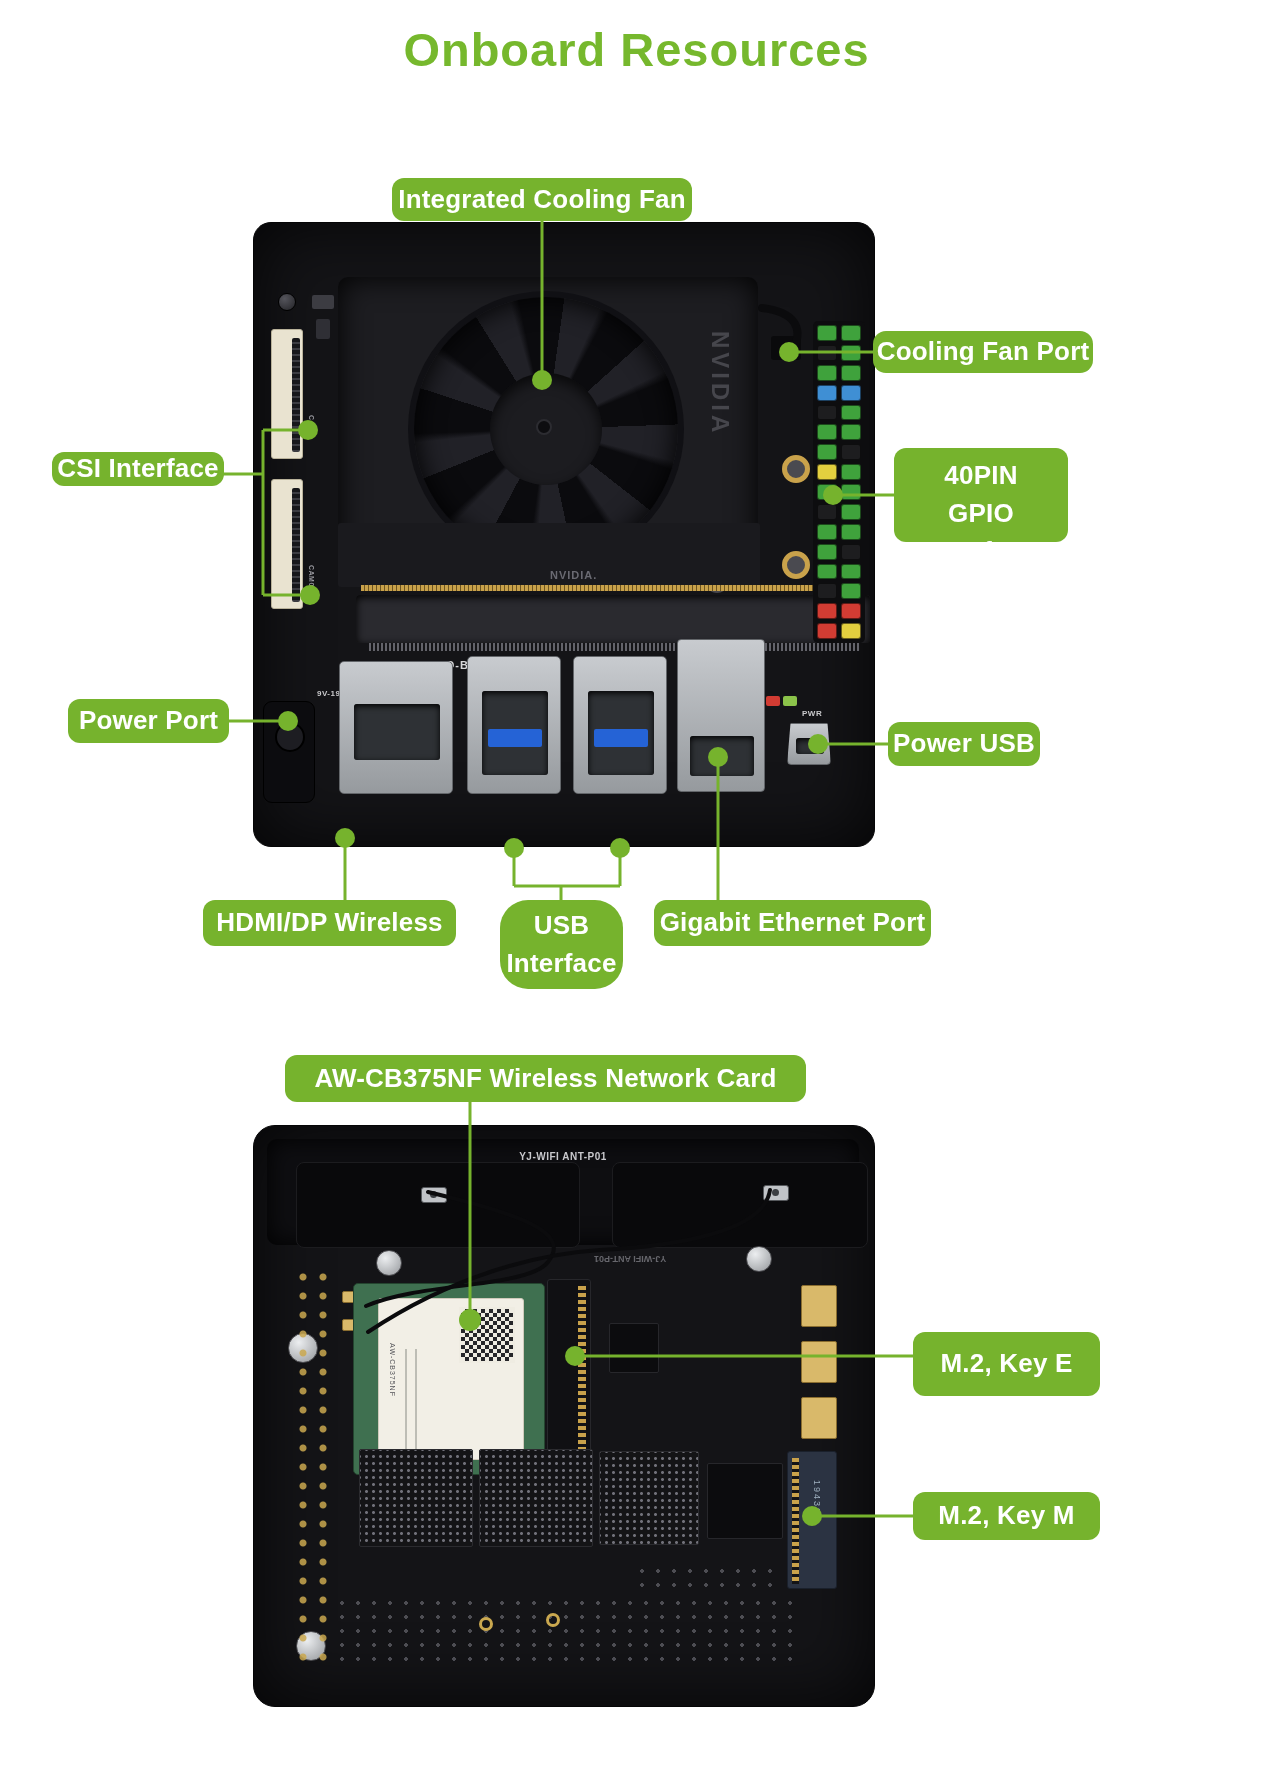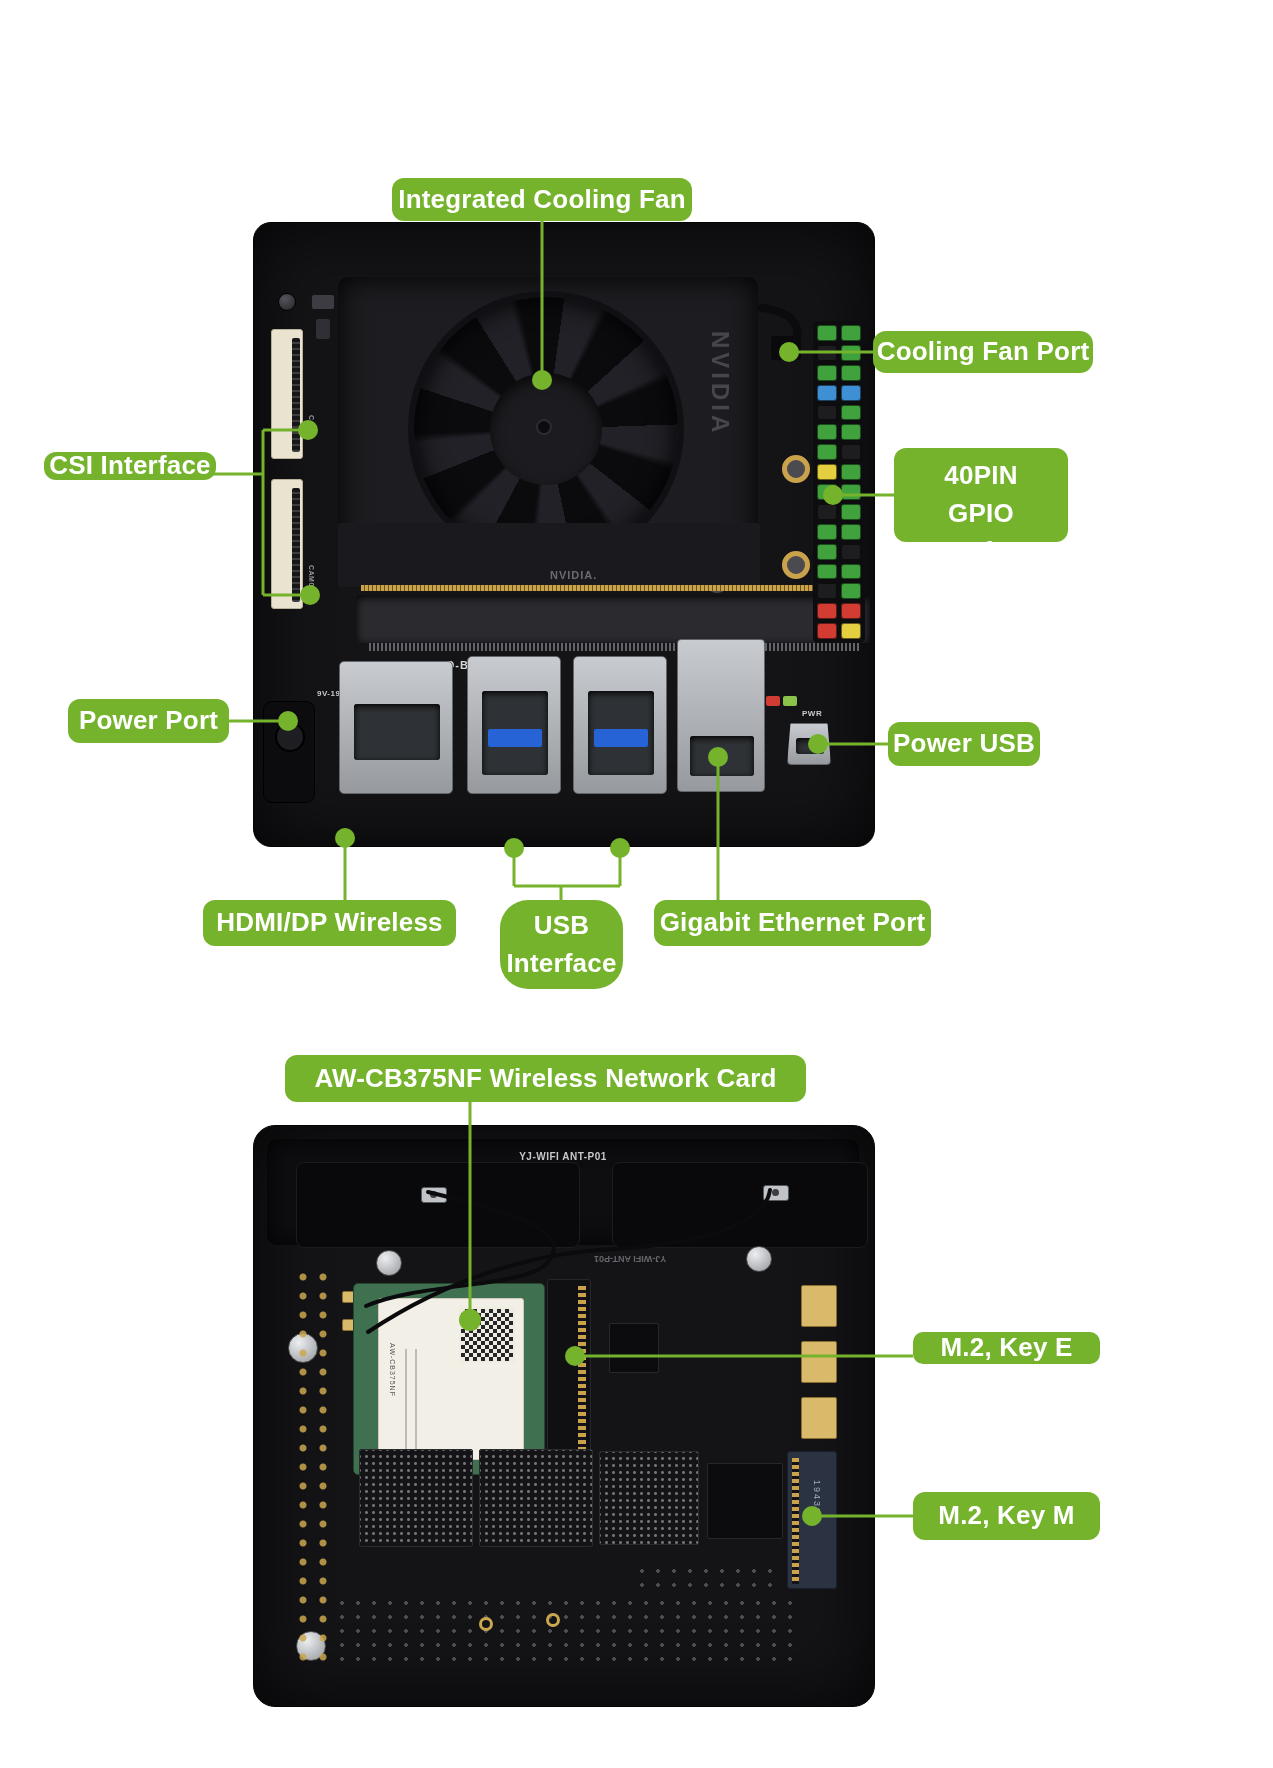--- a/index.html
+++ b/index.html
@@ -73,20 +73,21 @@
   .vias{background-image:radial-gradient(circle,#5b5b62 1.6px,transparent 2.1px);background-size:16px 14px;opacity:.8;}
   .goldring{border:3px solid #caa84f;border-radius:50%;background:transparent;}
   .eyelogo{border:2px solid #46464c;border-radius:50%;}
   .eyelogo::after{content:"";position:absolute;left:50%;top:50%;width:6px;height:6px;margin:-3px 0 0 -3px;border-radius:50%;background:#46464c;}
 </style>
 </head>
 <body>
 
 <div class="canvas">
 
+  <div class="page-title">Onboard Resources</div>
 
   <div class="board" style="left:253px;top:222px;width:620px;height:623px;border-radius:18px;">
 
     <div class="screw" style="left:24px;top:70px;width:18px;height:18px;"></div>
     <div class="screw" style="left:486px;top:72px;width:18px;height:18px;"></div>
     <div style="left:58px;top:72px;width:22px;height:14px;background:#3c3c42;border-radius:2px;"></div>
     <div style="left:62px;top:96px;width:14px;height:20px;background:#2f2f35;border-radius:2px;"></div>
 
     <div class="fan-module" style="left:84px;top:54px;width:420px;height:307px;"></div>
     <div class="fan-circle" style="left:160px;top:74px;width:264px;height:264px;"></div>
@@ -291,25 +292,25 @@
         <circle class="leader-dot" cx="575" cy="1356" r="10"></circle>
     </g>
     <g>
       <path class="leader" d="M913,1516 H812"></path>
         <circle class="leader-dot" cx="812" cy="1516" r="10"></circle>
     </g>
   </svg>
 
   <div class="callout" style="left:392px;top:149px;width:300px;height:43px;margin-top:29px;">Integrated Cooling Fan</div>
   <div class="callout" style="left:873px;top:331px;width:220px;height:42px;border-radius:13px;">Cooling Fan Port</div>
-  <div class="callout" style="left:44px;top:452px;width:172px;height:28px;">CSI Interface</div>
+  <div class="callout" style="left:52px;top:452px;width:172px;height:34px;">CSI Interface</div>
   <div class="callout" style="left:894px;top:448px;width:174px;height:94px;">Colorful 40PIN
 GPIO Interface</div>
   <div class="callout" style="left:68px;top:699px;width:161px;height:44px;">Power Port</div>
   <div class="callout" style="left:888px;top:722px;width:152px;height:44px;">Power USB</div>
   <div class="callout" style="left:203px;top:900px;width:253px;height:46px;">HDMI/DP Wireless</div>
   <div class="callout" style="left:500px;top:900px;width:123px;height:89px;border-radius:28px;">USB
 Interface</div>
   <div class="callout" style="left:654px;top:900px;width:277px;height:46px;">Gigabit Ethernet Port</div>
   <div class="callout" style="left:285px;top:1055px;width:521px;height:47px;">AW-CB375NF Wireless Network Card</div>
-  <div class="callout" style="left:913px;top:1332px;width:187px;height:32px;border-radius:10px;">M.2, Key E</div>
+  <div class="callout" style="left:913px;top:1332px;width:187px;height:64px;">M.2, Key E</div>
   <div class="callout" style="left:913px;top:1492px;width:187px;height:48px;">M.2, Key M</div>
 </div>
 
 </body></html>

